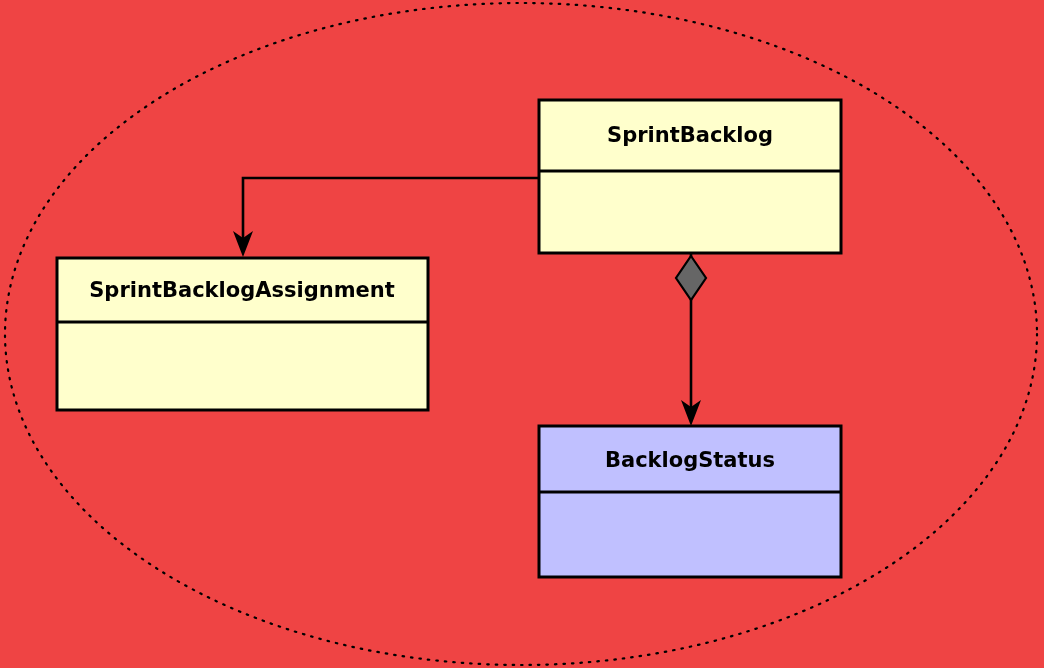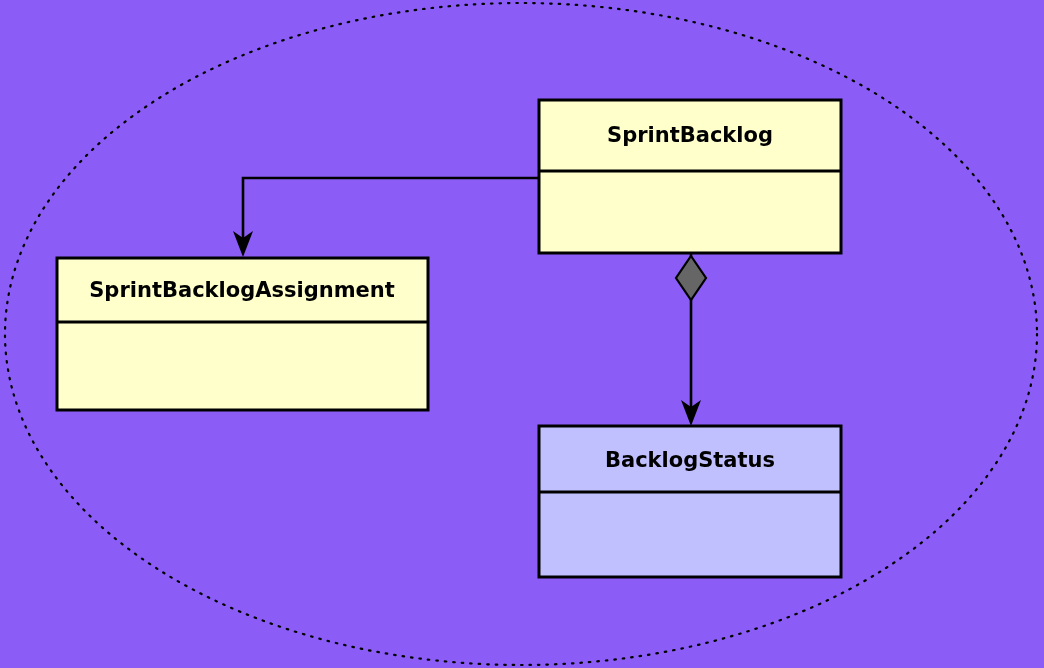--- a/index.html
+++ b/index.html
@@ -10,21 +10,21 @@
   body {
     width: 1044px;
     height: 668px;
     overflow: hidden;
     font-family: "DejaVu Sans", sans-serif;
   }
   #diagram-root {
     position: relative;
     width: 1044px;
     height: 668px;
-    background: #8b5cf6;
+    background: #ef4444;
   }
   svg#uml-canvas {
     display: block;
     width: 1044px;
     height: 668px;
   }
   .class-title {
     font-family: "DejaVu Sans", sans-serif;
     font-size: 21px;
     font-weight: bold;

